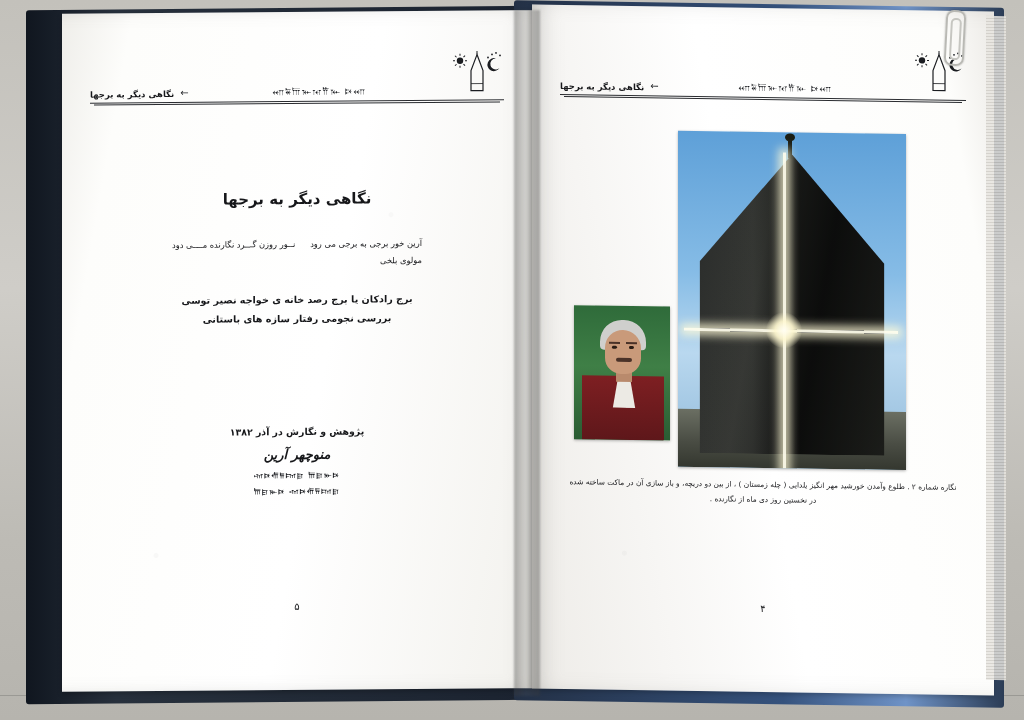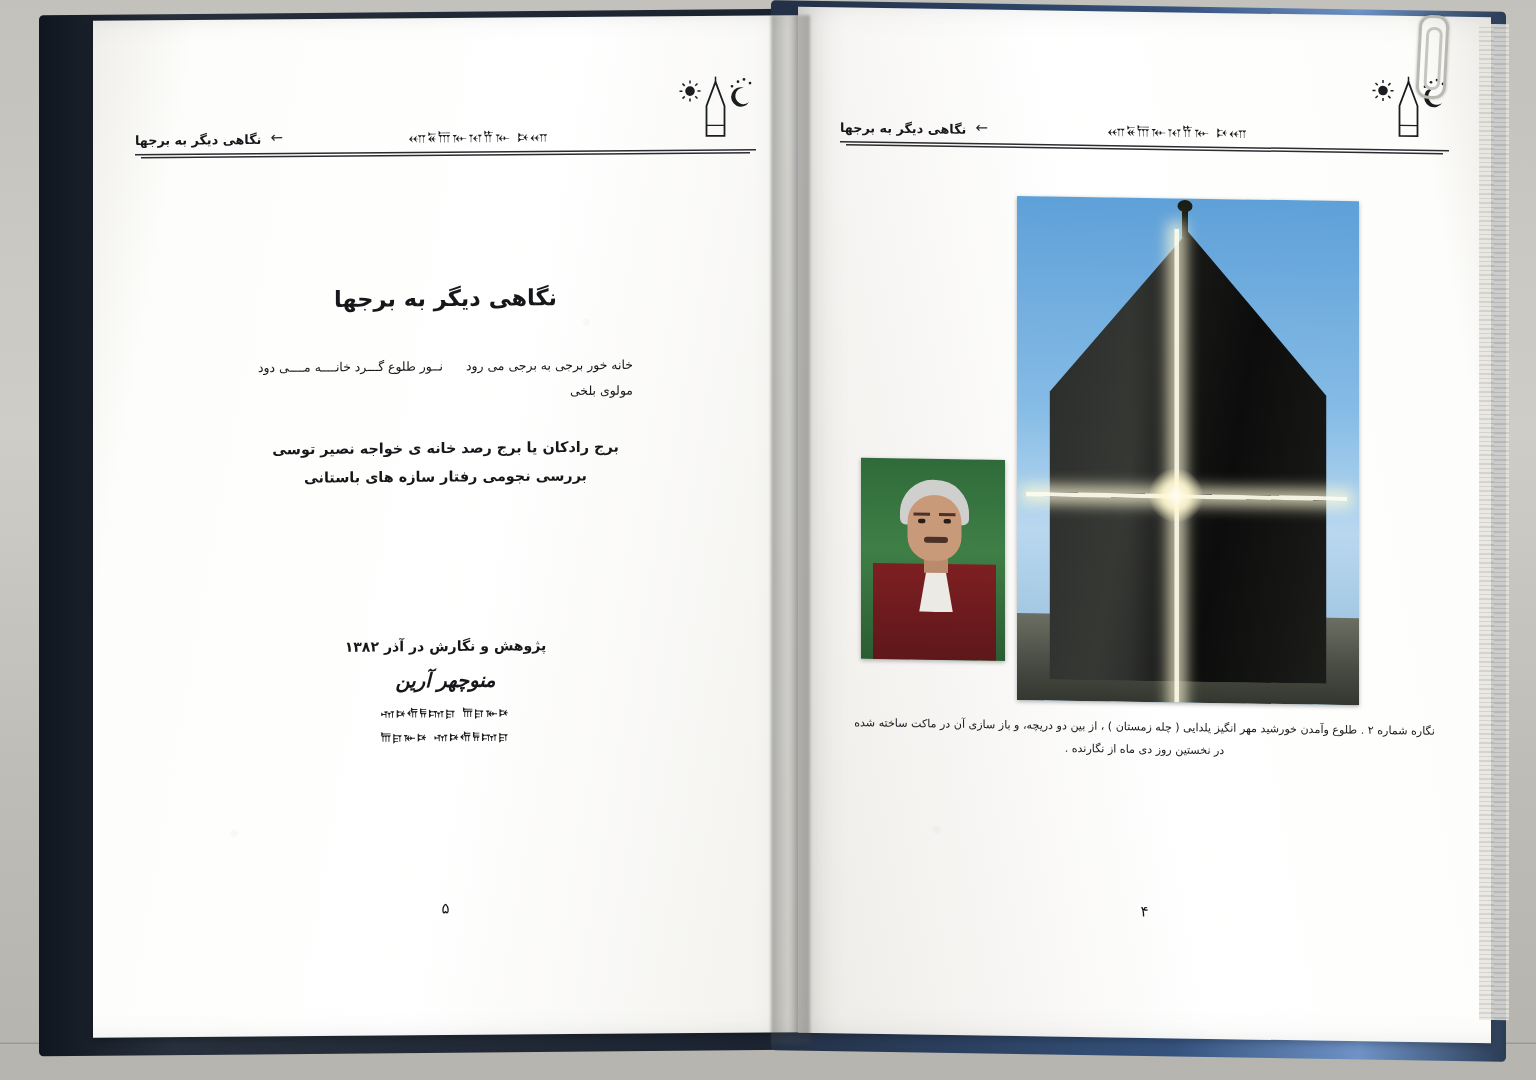--- a/index.html
+++ b/index.html
@@ -425,22 +425,22 @@
             <div class="hdr-title">نگاهی دیگر به برجها</div>
           </div>
           <div class="hdr-rule"></div>
           <div class="hdr-rule second"></div>
         </div>
 
         <div class="main-title">نگاهی دیگر به برجها</div>
 
         <div class="poem">
           <div class="line">
-            <span>خانه خور برجی به برجی می رود</span>
-            <span>نــور طلوع گـــرد خانــــه مــــی دود</span>
+            <span>آرین خور برجی به برجی می رود</span>
+            <span>نــور روزن گـــرد نگارنده مــــی دود</span>
           </div>
           <div class="attrib">مولوی بلخی</div>
         </div>
 
         <div class="subtitle">
           <div>برج رادکان یا برج رصد خانه ی خواجه نصیر توسی</div>
           <div>بررسی نجومی رفتار سازه های باستانی</div>
         </div>
 
         <div class="credits">

